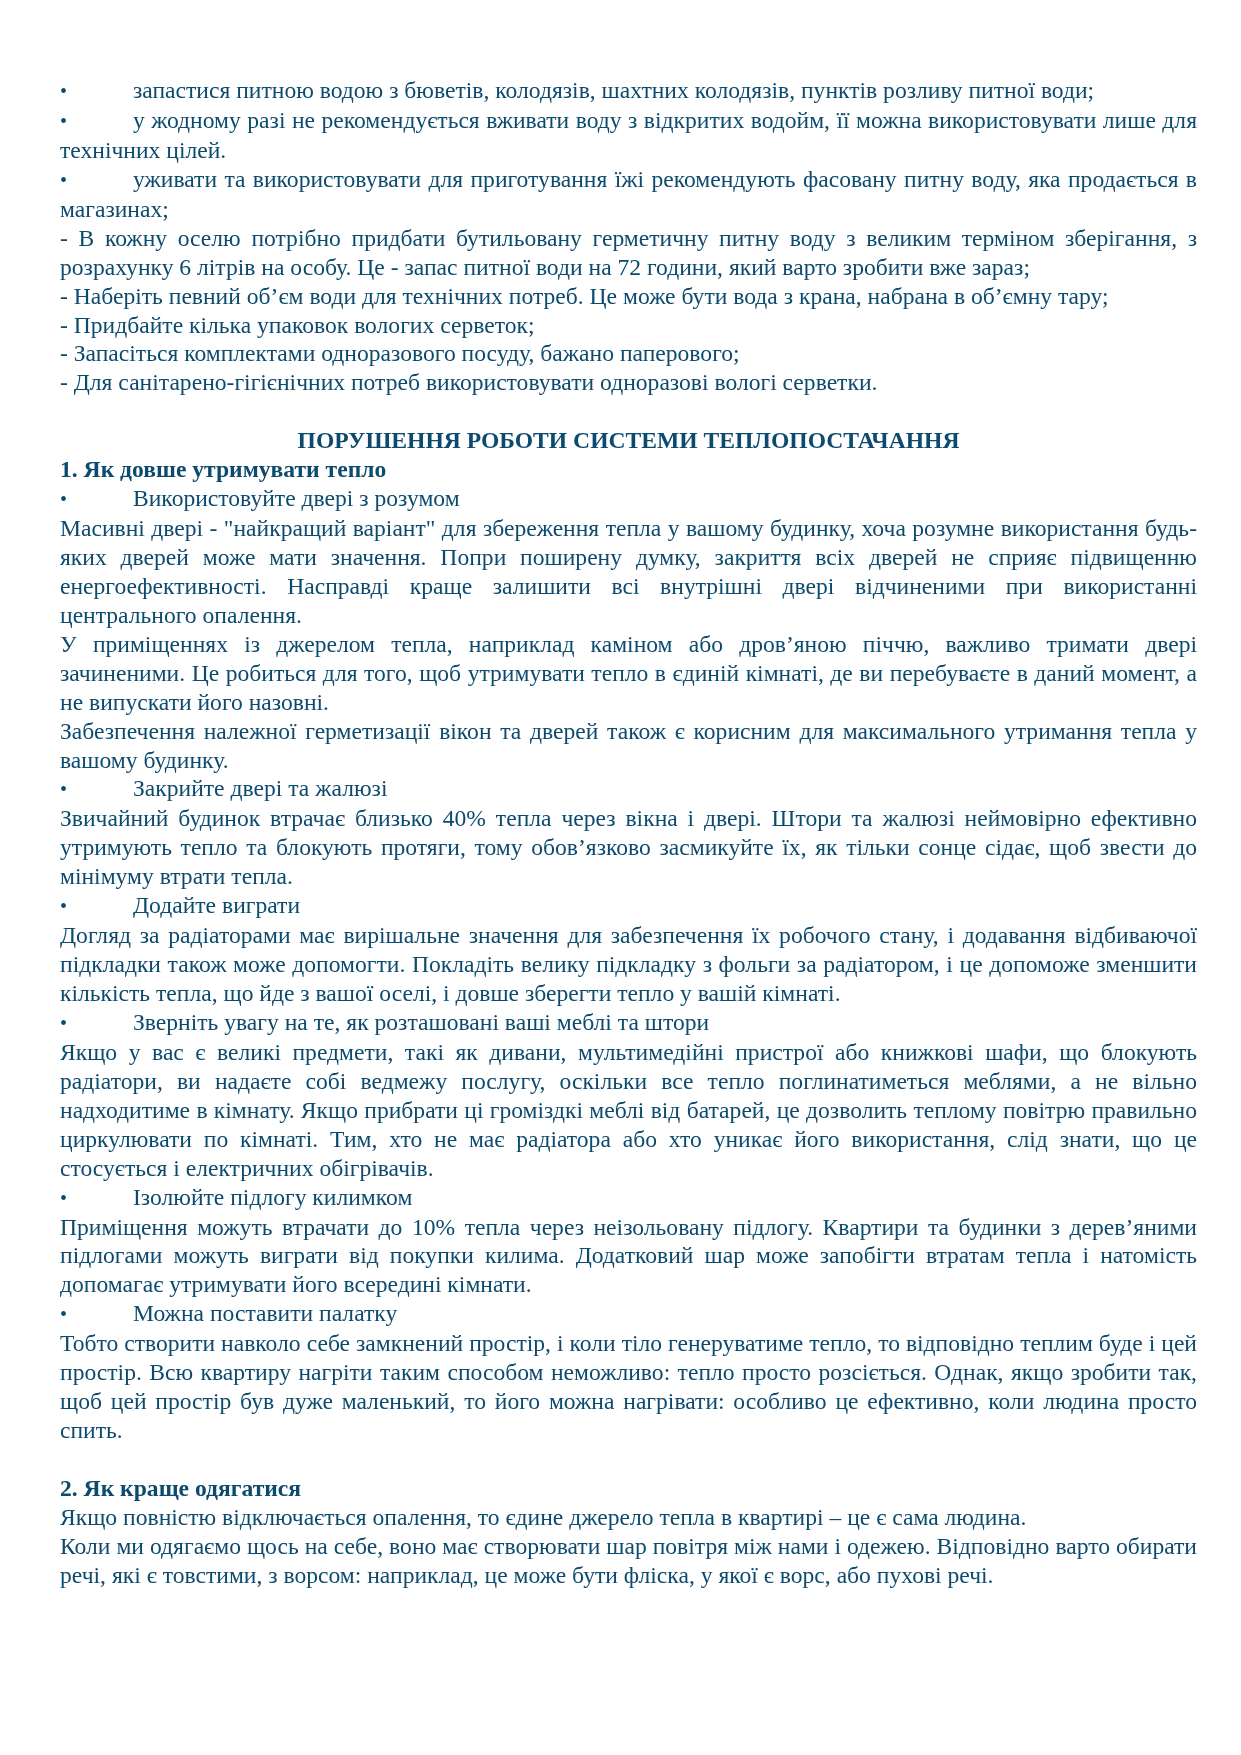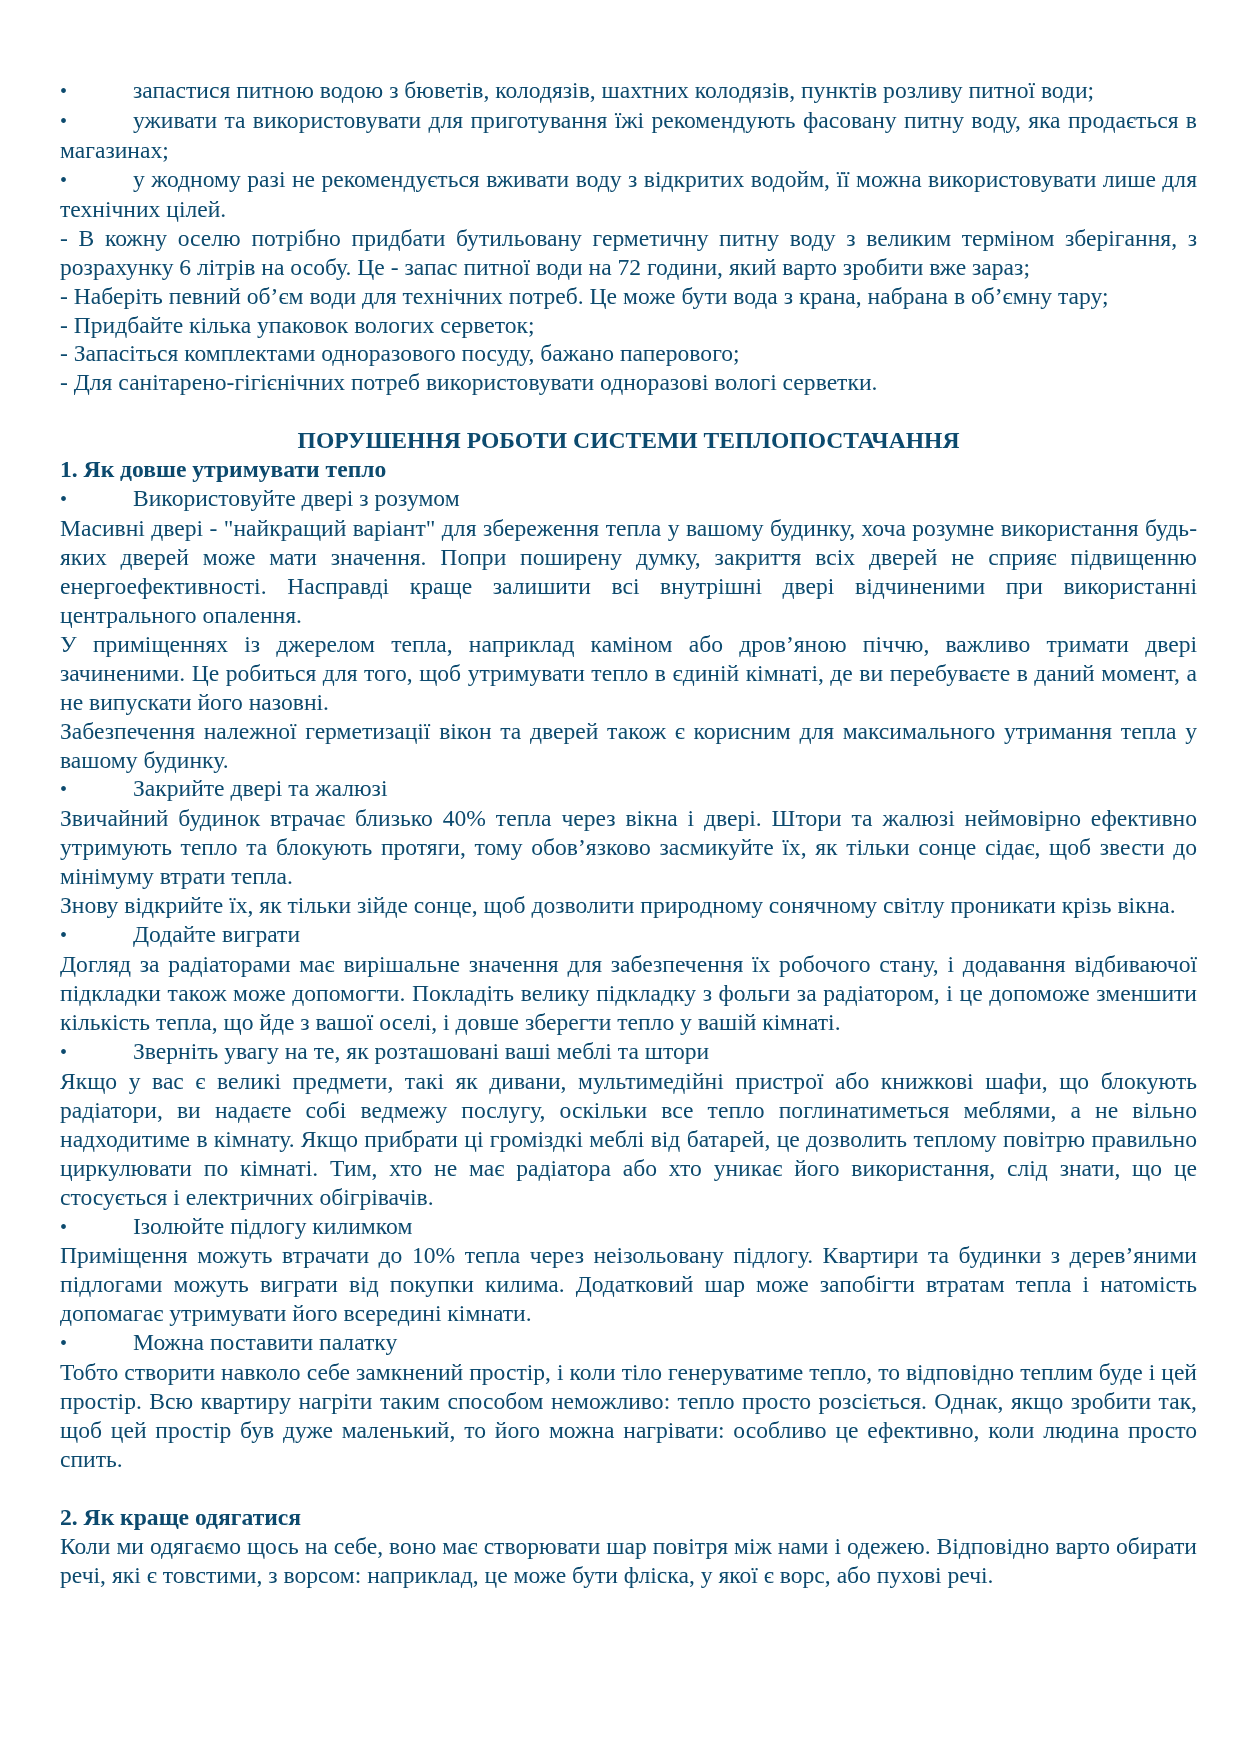--- a/index.html
+++ b/index.html
@@ -25,53 +25,53 @@
     font-size: 23.6px;
   }
   .bullet-dot::before { content: "•"; font-size: 20px; }
 </style>
 </head>
 <body>
 
 <div class="page">
 
   <p class="bullet-wrap"><span class="bullet-dot"></span><span>запастися питною водою з бюветів, колодязів, шахтних колодязів, пунктів розливу питної води;</span></p>
+  <p class="bullet-wrap"><span class="bullet-dot"></span><span>у жодному разі не рекомендується вживати воду з відкритих водойм, її можна використовувати лише для технічних цілей.</span></p>
   <p class="bullet-wrap"><span class="bullet-dot"></span><span>уживати та використовувати для приготування їжі рекомендують фасовану питну воду, яка продається в магазинах;</span></p>
-  <p class="bullet-wrap"><span class="bullet-dot"></span><span>у жодному разі не рекомендується вживати воду з відкритих водойм, її можна використовувати лише для технічних цілей.</span></p>
 
   <p class="p">- В кожну оселю потрібно придбати бутильовану герметичну питну воду з великим терміном зберігання, з розрахунку 6 літрів на особу. Це - запас питної води на 72 години, який варто зробити вже зараз;</p>
   <p class="p">- Наберіть певний об’єм води для технічних потреб. Це може бути вода з крана, набрана в об’ємну тару;</p>
   <p class="p">- Придбайте кілька упаковок вологих серветок;</p>
   <p class="p">- Запасіться комплектами одноразового посуду, бажано паперового;</p>
   <p class="p">- Для санітарено-гігієнічних потреб використовувати одноразові вологі серветки.</p>
 
   <div class="blank"></div>
 
   <p class="p bold center">ПОРУШЕННЯ РОБОТИ СИСТЕМИ ТЕПЛОПОСТАЧАННЯ</p>
   <p class="p bold">1. Як довше утримувати тепло</p>
 
   <p class="bullet-wrap"><span class="bullet-dot"></span><span>Використовуйте двері з розумом</span></p>
   <p class="p">Масивні двері - "найкращий варіант" для збереження тепла у вашому будинку, хоча розумне використання будь-яких дверей може мати значення. Попри поширену думку, закриття всіх дверей не сприяє підвищенню енергоефективності. Насправді краще залишити всі внутрішні двері відчиненими при використанні центрального опалення.</p>
   <p class="p">У приміщеннях із джерелом тепла, наприклад каміном або дров’яною піччю, важливо тримати двері зачиненими. Це робиться для того, щоб утримувати тепло в єдиній кімнаті, де ви перебуваєте в даний момент, а не випускати його назовні.</p>
   <p class="p">Забезпечення належної герметизації вікон та дверей також є корисним для максимального утримання тепла у вашому будинку.</p>
 
   <p class="bullet-wrap"><span class="bullet-dot"></span><span>Закрийте двері та жалюзі</span></p>
   <p class="p">Звичайний будинок втрачає близько 40% тепла через вікна і двері. Штори та жалюзі неймовірно ефективно утримують тепло та блокують протяги, тому обов’язково засмикуйте їх, як тільки сонце сідає, щоб звести до мінімуму втрати тепла.</p>
-  <p class="p">Знову відкрийте їх, як тільки зійде сонце, щоб дозволити природному сонячному світлу проникати крізь вікна.</p>
 
   <p class="bullet-wrap"><span class="bullet-dot"></span><span>Додайте виграти</span></p>
   <p class="p">Догляд за радіаторами має вирішальне значення для забезпечення їх робочого стану, і додавання відбиваючої підкладки також може допомогти. Покладіть велику підкладку з фольги за радіатором, і це допоможе зменшити кількість тепла, що йде з вашої оселі, і довше зберегти тепло у вашій кімнаті.</p>
 
   <p class="bullet-wrap"><span class="bullet-dot"></span><span>Зверніть увагу на те, як розташовані ваші меблі та штори</span></p>
   <p class="p">Якщо у вас є великі предмети, такі як дивани, мультимедійні пристрої або книжкові шафи, що блокують радіатори, ви надаєте собі ведмежу послугу, оскільки все тепло поглинатиметься меблями, а не вільно надходитиме в кімнату. Якщо прибрати ці громіздкі меблі від батарей, це дозволить теплому повітрю правильно циркулювати по кімнаті. Тим, хто не має радіатора або хто уникає його використання, слід знати, що це стосується і електричних обігрівачів.</p>
 
   <p class="bullet-wrap"><span class="bullet-dot"></span><span>Ізолюйте підлогу килимком</span></p>
   <p class="p">Приміщення можуть втрачати до 10% тепла через неізольовану підлогу. Квартири та будинки з дерев’яними підлогами можуть виграти від покупки килима. Додатковий шар може запобігти втратам тепла і натомість допомагає утримувати його всередині кімнати.</p>
 
   <p class="bullet-wrap"><span class="bullet-dot"></span><span>Можна поставити палатку</span></p>
   <p class="p">Тобто створити навколо себе замкнений простір, і коли тіло генеруватиме тепло, то відповідно теплим буде і цей простір. Всю квартиру нагріти таким способом неможливо: тепло просто розсіється. Однак, якщо зробити так, щоб цей простір був дуже маленький, то його можна нагрівати: особливо це ефективно, коли людина просто спить.</p>
 
   <div class="blank"></div>
 
   <p class="p bold">2. Як краще одягатися</p>
+  <p class="p">Якщо повністю відключається опалення, то єдине джерело тепла в квартирі – це є сама людина.</p>
   <p class="p">Коли ми одягаємо щось на себе, воно має створювати шар повітря між нами і одежею. Відповідно варто обирати речі, які є товстими, з ворсом: наприклад, це може бути фліска, у якої є ворс, або пухові речі.</p>
 
 </div>
 
 </body></html>

